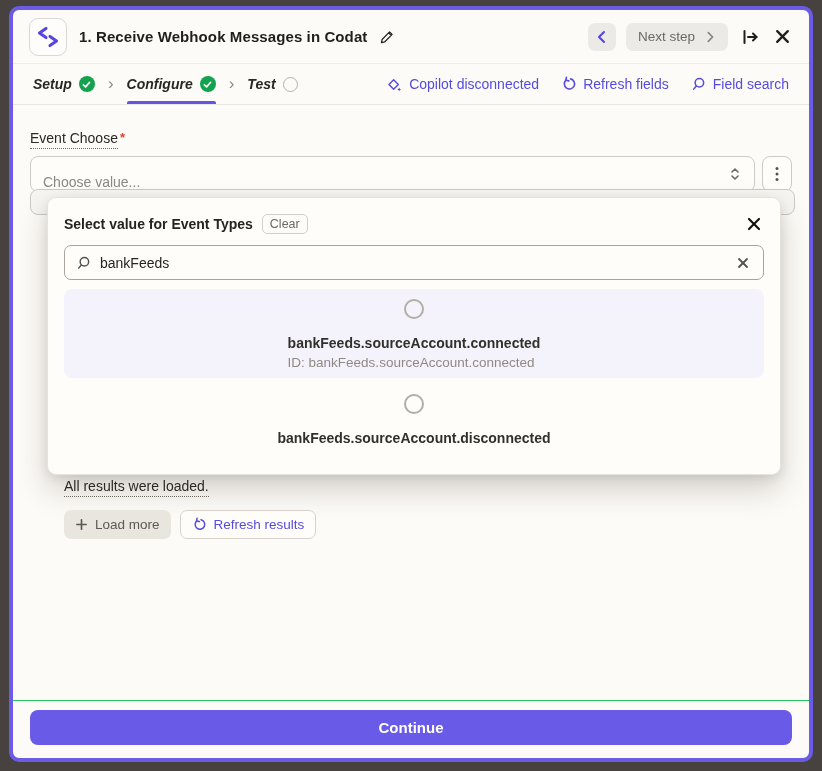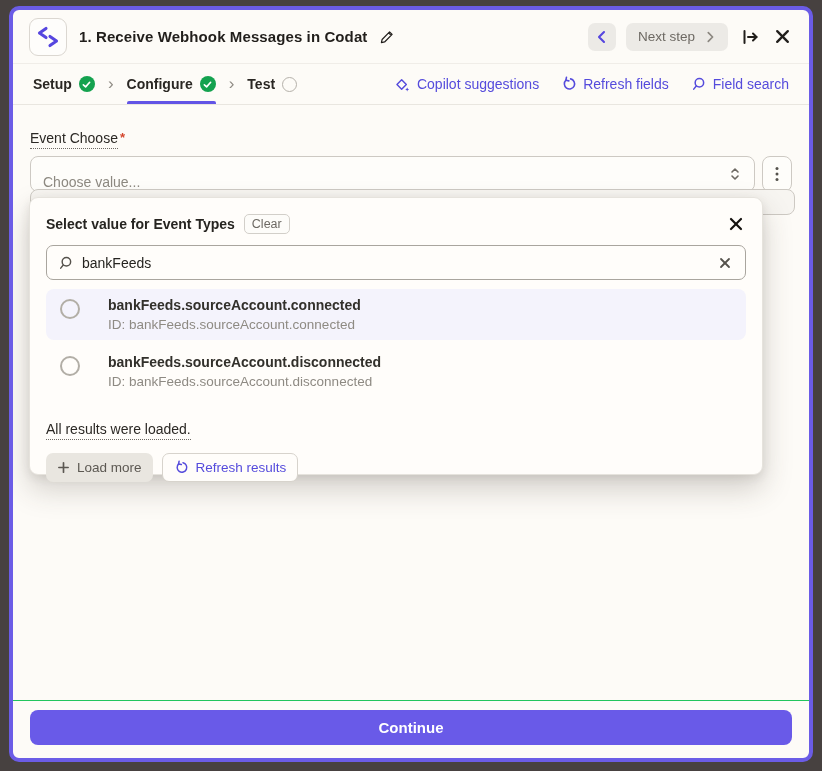--- a/index.html
+++ b/index.html
@@ -46,21 +46,21 @@
   
   .tabbar {
     height: 41px; flex: 0 0 41px;
     display: flex; align-items: center; gap: 13px;
     padding: 0 20px;
     border-bottom: 1px solid #e9e6e0;
   }
   .tab {
     position: relative; height: 100%;
     display: flex; align-items: center; gap: 7px;
-    font-size: 14px; font-weight: 700; color: #2a2723; cursor: pointer;
+    font-size: 14px; font-weight: 700; color: #2a2723; cursor: pointer; font-style: italic;
   }
   .tab.active::after {
     content: ""; position: absolute; left: 0; right: 0; bottom: 0;
     height: 3px; background: #6254e6; border-radius: 2px 2px 0 0;
   }
   .tab-sep { color: #8f8b84; font-size: 17px; line-height: 1; padding-bottom: 2px; }
   .check-circle {
     width: 16px; height: 16px; border-radius: 50%; background: #14a24f;
     display: grid; place-items: center;
   }
@@ -89,21 +89,21 @@
   .menu-btn {
     width: 30px; height: 36px; border: 1px solid #cdc9c3; border-radius: 8px;
     background: #fefdfa; display: grid; place-items: center; cursor: pointer;
   }
   .ghost-input {
     position: absolute; left: 17px; width: 765px; top: 84px; height: 26px;
     border: 1px solid #cdc9c3; border-radius: 8px; background: #f7f5f1;
   }
   
   .panel {
-    position: absolute; left: 16px; top: 92px; width: 734px; height: 278px;
+    position: absolute; left: 34px; top: 92px; width: 734px; height: 278px;
     background: #fffdfa; border: 1px solid #e6e3dd; border-radius: 9px;
     box-shadow: 0 14px 30px rgba(60,50,40,.22), 0 3px 10px rgba(60,50,40,.10);
     z-index: 3; display: flex; flex-direction: column;
   }
   .panel-hdr { display: flex; align-items: center; gap: 9px; padding: 16px 16px 11px; }
   .panel-title { font-size: 14px; font-weight: 700; color: #262420; }
   .badge {
     font-size: 12.5px; color: #6d6963; border: 1px solid #d2cfc9;
     border-radius: 5px; padding: 2px 7px; background: #fdfcf9;
   }
@@ -112,21 +112,21 @@
     margin: 0 16px; height: 35px; border: 1px solid #a9a59e; border-radius: 7px;
     background: #fffdfa; display: flex; align-items: center; gap: 8px; padding: 12px 11px;
   }
   .searchbox input {
     flex: 1; border: none; outline: none; background: transparent;
     font-family: inherit; font-size: 14px; color: #262420;
   }
   .options { margin-top: 9px; }
   .option {
     margin: 0 16px 6px; padding: 8px 14px; border-radius: 8px;
-    display: flex; gap: 28px; align-items: flex-start; cursor: pointer;
+    display: flex; gap: 16px; align-items: center; cursor: pointer; flex-direction: column;
   }
   .option.highlight { background: #f4f3fc; }
   .radio {
     width: 20px; height: 20px; flex: 0 0 20px; margin-top: 2px;
     border: 2px solid #b2aea6; border-radius: 50%; background: transparent;
   }
   .opt-title { font-size: 14px; font-weight: 600; color: #32302b; }
   .opt-id { font-size: 13.5px; color: #8e8a83; margin-top: 4px; }
   .panel-divider { height: 1px; background: #ebe8e2; margin-top: 4px; }
   .panel-footer { padding: 13px 16px 14px; }
@@ -218,21 +218,21 @@
       <span>Test</span>
       <span class="empty-circle"></span>
     </div>
 
     <div class="toolbar">
       <span class="tool-link">
         <svg width="17" height="17" viewBox="0 0 20 20">
           <path d="M9 4.5 L14.5 10 L9 15.5 L3.5 10 Z" fill="none" stroke="currentColor" stroke-width="1.7" stroke-linejoin="round"></path>
           <path d="M15.5 13.5 l.7 1.6 1.6 .7 -1.6 .7 -.7 1.6 -.7 -1.6 -1.6 -.7 1.6 -.7 z" fill="currentColor"></path>
         </svg>
-        <span>Copilot suggestions</span>
+        <span>Copilot disconnected</span>
       </span>
       <span class="tool-link">
         <svg width="16" height="16" viewBox="0 0 20 20">
           <path d="M6.2 5.2 A 6.4 6.4 0 1 0 12 3.6" fill="none" stroke="currentColor" stroke-width="2" stroke-linecap="round"></path>
           <polyline points="6.8,1.6 6.1,5.4 9.8,6.1" fill="none" stroke="currentColor" stroke-width="2" stroke-linecap="round" stroke-linejoin="round"></polyline>
         </svg>
         <span>Refresh fields</span>
       </span>
       <span class="tool-link">
         <svg width="16" height="16" viewBox="0 0 20 20">
@@ -301,21 +301,20 @@
           <span class="radio"></span>
           <span>
             <div class="opt-title">bankFeeds.sourceAccount.connected</div>
             <div class="opt-id">ID: bankFeeds.sourceAccount.connected</div>
           </span>
         </div>
         <div class="option">
           <span class="radio"></span>
           <span>
             <div class="opt-title">bankFeeds.sourceAccount.disconnected</div>
-            <div class="opt-id">ID: bankFeeds.sourceAccount.disconnected</div>
           </span>
         </div>
       </div>
 
       <div class="panel-divider"></div>
 
       <div class="panel-footer">
         <span class="status-text">All results were loaded.</span>
         <div class="pf-buttons">
           <button class="pf-btn gray">

